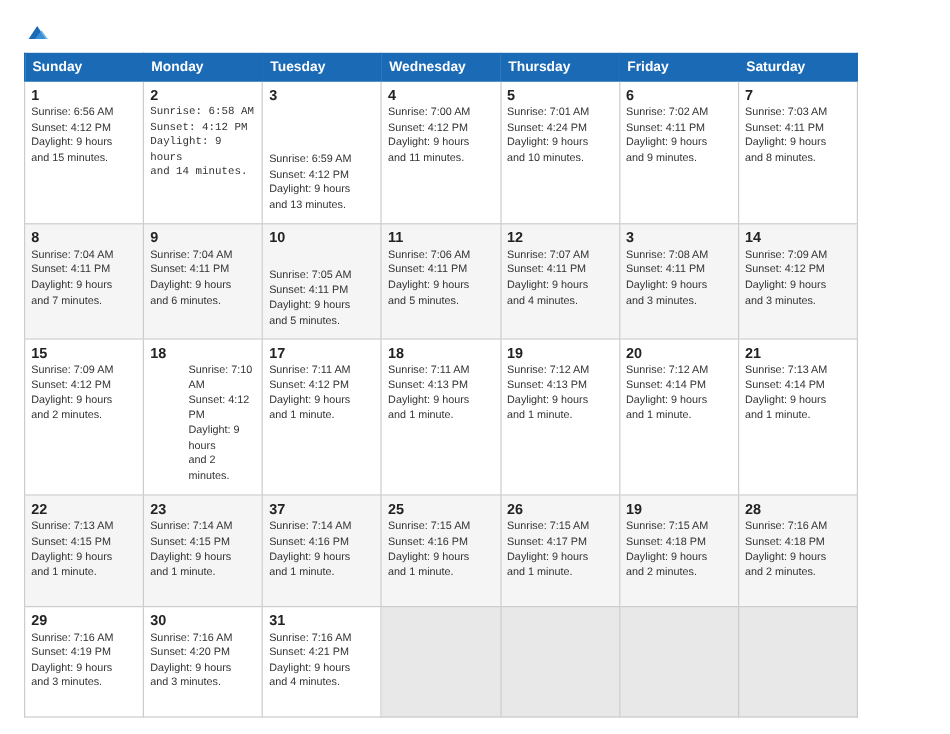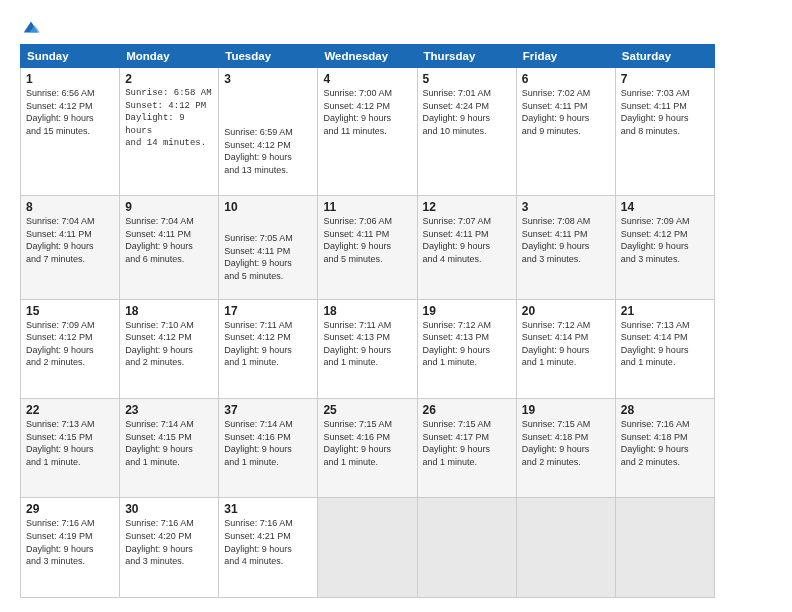--- a/index.html
+++ b/index.html
@@ -244,21 +244,21 @@
         <tr>
           <td>
             <span class="day-num">15</span>
             <div class="day-info" style="white-space: pre-line;">Sunrise: 7:09 AM
 Sunset: 4:12 PM
 Daylight: 9 hours
 and 2 minutes.</div>
           </td>
           <td>
             <span class="day-num">18</span>
-            <div class="day-info" style="white-space: pre-line;">Sunrise: 7:10 AM
+            <div class="day-info" style="white-space: pre-line; margin-left: 32px;">Sunrise: 7:10 AM
 Sunset: 4:12 PM
 Daylight: 9 hours
 and 2 minutes.</div>
           </td>
           <td>
             <span class="day-num">17</span>
             <div class="day-info" style="white-space: pre-line;">Sunrise: 7:11 AM
 Sunset: 4:12 PM
 Daylight: 9 hours
 and 1 minute.</div>

